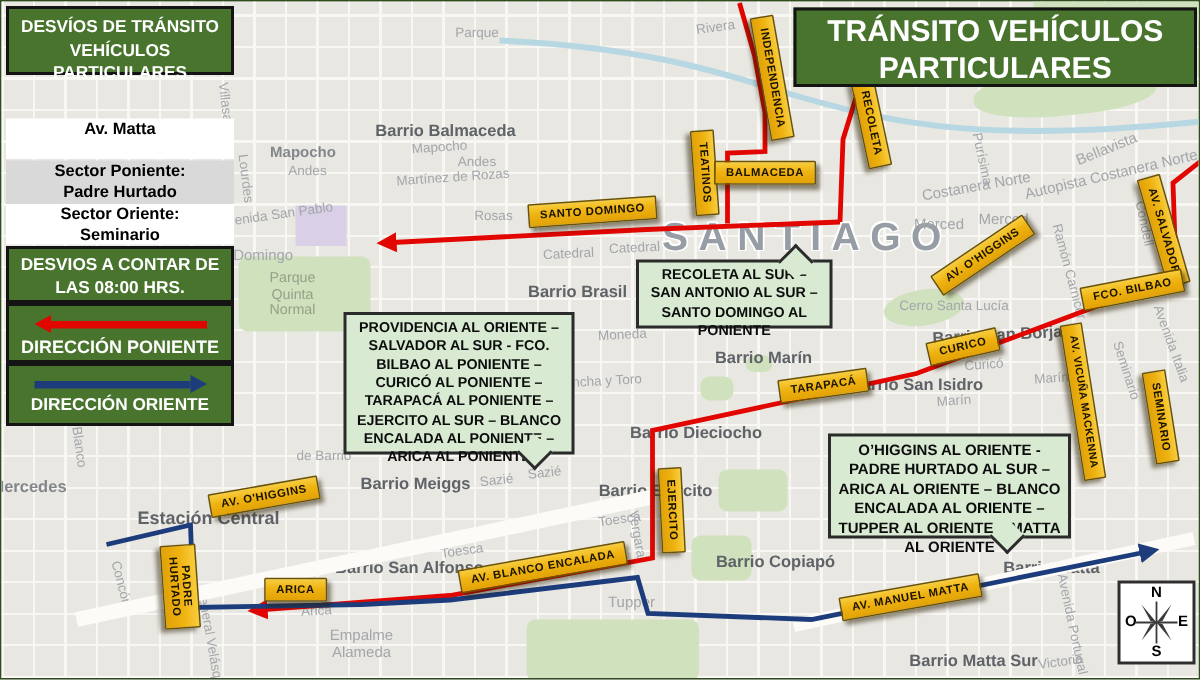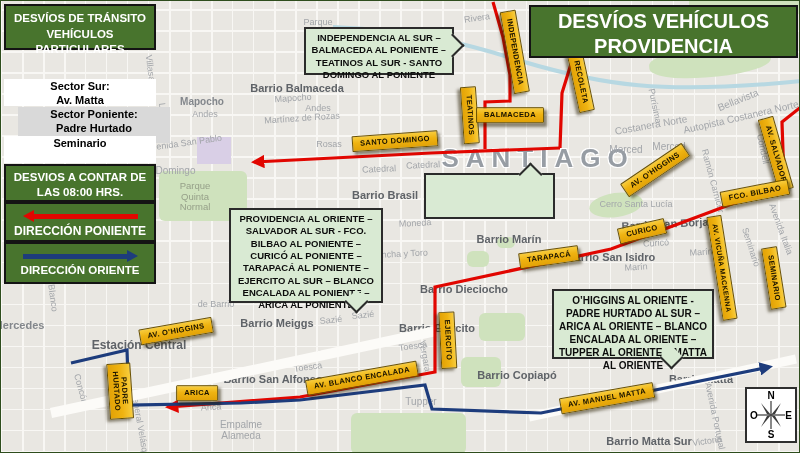--- a/index.html
+++ b/index.html
@@ -168,48 +168,45 @@
   <span class="ylabel" style="left:721px;top:267px;font-size:7px;transform:translate(-50%,-50%) rotate(81deg);">AV. VICUÑA MACKENNA</span>
   <span class="ylabel" style="left:773px;top:277px;transform:translate(-50%,-50%) rotate(81deg);">SEMINARIO</span>
   <span class="ylabel" style="left:447px;top:339px;transform:translate(-50%,-50%) rotate(87deg);">EJERCITO</span>
   <span class="ylabel" style="left:175px;top:330px;transform:translate(-50%,-50%) rotate(-10deg);">AV. O'HIGGINS</span>
   <span class="ylabel multi" style="left:119px;top:390px;transform:translate(-50%,-50%) rotate(86deg);">PADRE
 HURTADO</span>
   <span class="ylabel" style="left:196px;top:392px;transform:translate(-50%,-50%);">ARICA</span>
   <span class="ylabel" style="left:361px;top:377px;transform:translate(-50%,-50%) rotate(-10deg);">AV. BLANCO ENCALADA</span>
   <span class="ylabel" style="left:606px;top:397px;transform:translate(-50%,-50%) rotate(-10deg);">AV. MANUEL MATTA</span>
 
-  <div class="callout" style="left:303px;top:26px;width:150px;height:48px;">
-    <span>INDEPENDENCIA AL SUR – BALMACEDA AL PONIENTE – TEATINOS AL SUR - SANTO DOMINGO AL PONIENTE</span>
-    <span class="ptr" style="right:-9px;top:8px;transform:rotate(-45deg);"></span>
-  </div>
   <div class="callout" style="left:423px;top:172px;width:131px;height:46px;">
     <span class="ptr" style="top:-9px;right:14px;transform:rotate(225deg);"></span>
+    <span>RECOLETA AL SUR – SAN ANTONIO AL SUR – SANTO DOMINGO AL PONIENTE</span>
   </div>
   <div class="callout" style="left:228px;top:207px;width:154px;height:95px;">
     <span>PROVIDENCIA AL ORIENTE – SALVADOR AL SUR - FCO. BILBAO AL PONIENTE – CURICÓ AL PONIENTE – TARAPACÁ AL PONIENTE – EJERCITO AL SUR – BLANCO ENCALADA AL PONIENTE – ARICA AL PONIENTE</span>
     <span class="ptr" style="bottom:-9px;right:16px;transform:rotate(45deg);"></span>
   </div>
   <div class="callout" style="left:551px;top:288px;width:162px;height:70px;font-size:10px;">
     <span>O’HIGGINS AL ORIENTE  - PADRE HURTADO AL SUR – ARICA AL ORIENTE – BLANCO ENCALADA AL ORIENTE – TUPPER AL ORIENTE – MATTA AL ORIENTE</span>
     <span class="ptr" style="bottom:-9px;right:32px;transform:rotate(45deg);"></span>
   </div>
 
   <div class="lbox greenbox" style="left:3px;top:3px;width:152px;height:46px;font-size:11.5px;line-height:1.35;padding-top:5px;">
     <span>DESVÍOS DE TRÁNSITO VEHÍCULOS PARTICULARES</span>
   </div>
   <div class="sector white" style="left:3px;top:78px;width:152px;height:27px;">
-    <div>Sector Sur:</div>
     <div>Av. Matta</div>
   </div>
-  <div class="sector" style="left:17px;top:106px;width:152px;height:36px;">
+  <div class="sector" style="left:3px;top:106px;width:152px;height:36px;">
     <div>Sector Poniente:</div>
     <div>Padre Hurtado</div>
   </div>
   <div class="sector white" style="left:3px;top:135px;width:152px;height:27px;">
+    <div>Sector Oriente:</div>
     <div>Seminario</div>
   </div>
   <div class="lbox greenbox" style="left:3px;top:163px;width:152px;height:38px;font-size:11.5px;line-height:1.3;padding-top:4px;">
     <span>DESVIOS A CONTAR DE LAS 08:00 HRS.</span>
   </div>
   <div class="lbox greenbox" style="left:3px;top:201px;width:152px;height:40px;font-size:12px;">
     <div class="dir-arrow">
       <span class="tri-l" style="border-right:11px solid #e10600;"></span>
         <span class="bar" style="background:#e10600;"></span>
     </div>
@@ -217,21 +214,21 @@
   </div>
   <div class="lbox greenbox" style="left:3px;top:241px;width:152px;height:42px;font-size:11.5px;">
     <div class="dir-arrow">
       <span class="bar" style="background:#1d3c7c;"></span>
         <span class="tri-r" style="border-left:11px solid #1d3c7c;"></span>
     </div>
     <span>DIRECCIÓN ORIENTE</span>
   </div>
 
   <div class="lbox greenbox" style="left:528px;top:4px;width:269px;height:53px;font-size:20px;line-height:1.25;padding-top:2px;">
-    <span>DESVÍOS VEHÍCULOS PROVIDENCIA</span>
+    <span>TRÁNSITO VEHÍCULOS PARTICULARES</span>
   </div>
 
   <div class="compass" style="left:744px;top:386px;width:52px;height:56px;">
     <span style="top:1px;left:50%;transform:translateX(-50%);">N</span>
     <span style="bottom:1px;left:50%;transform:translateX(-50%);">S</span>
     <span style="left:3px;top:50%;transform:translateY(-50%);">O</span>
     <span style="right:3px;top:50%;transform:translateY(-50%);">E</span>
     <svg width="48" height="52" viewBox="0 0 48 52" style="position:absolute;left:0;top:0;">
       <g stroke="#3a3a3a" stroke-width="1.2">
         <line x1="24" y1="12" x2="24" y2="40"></line>

